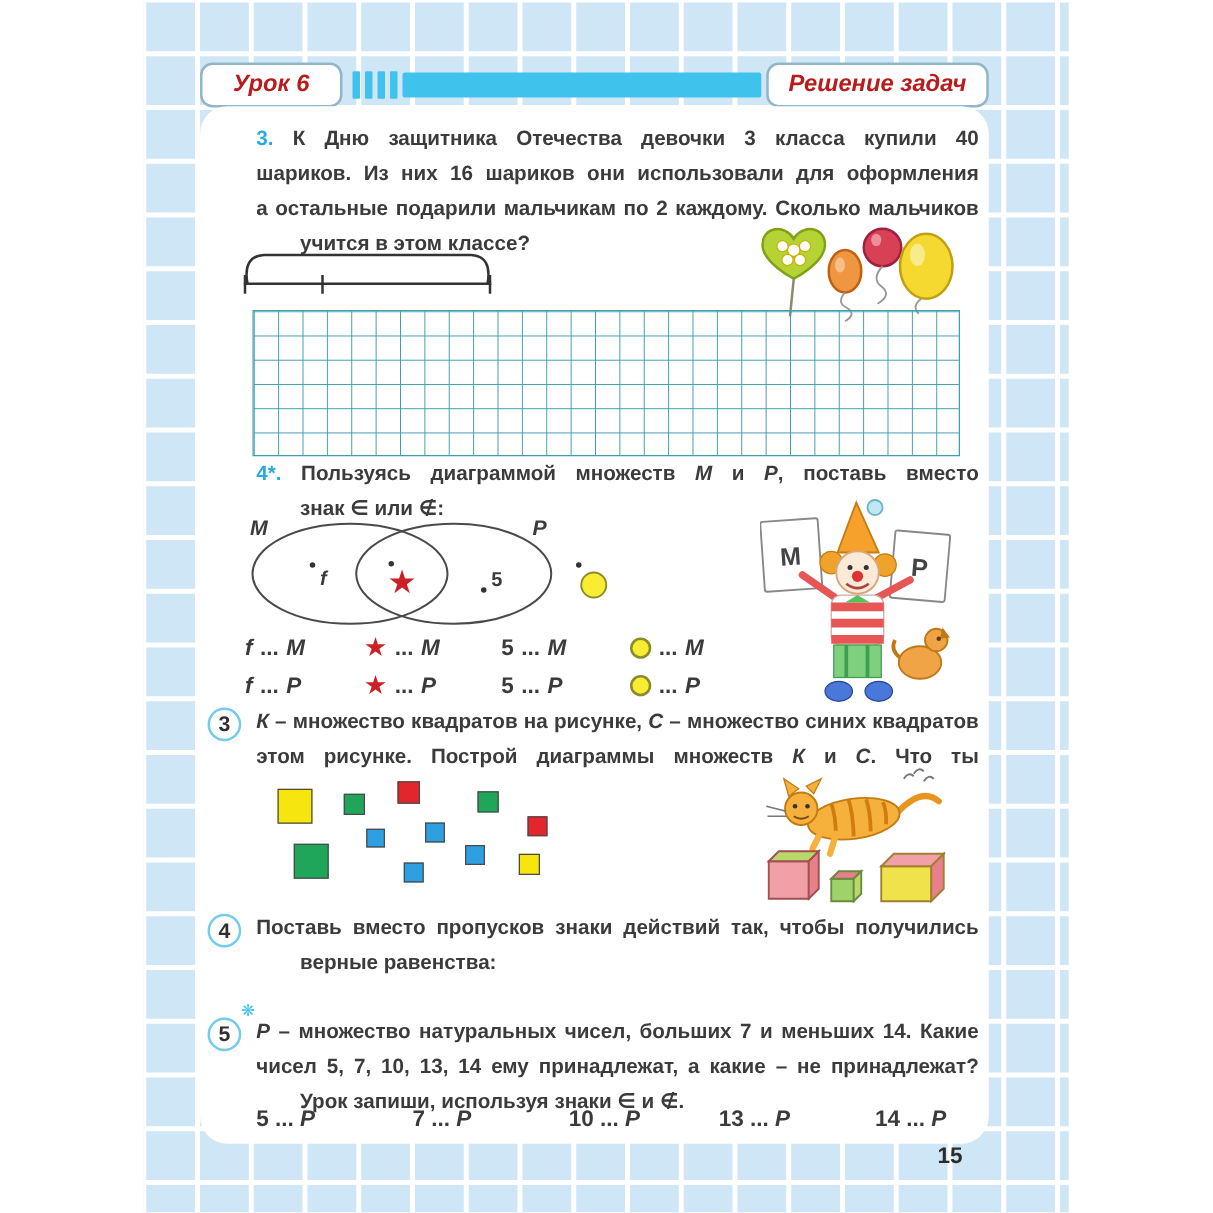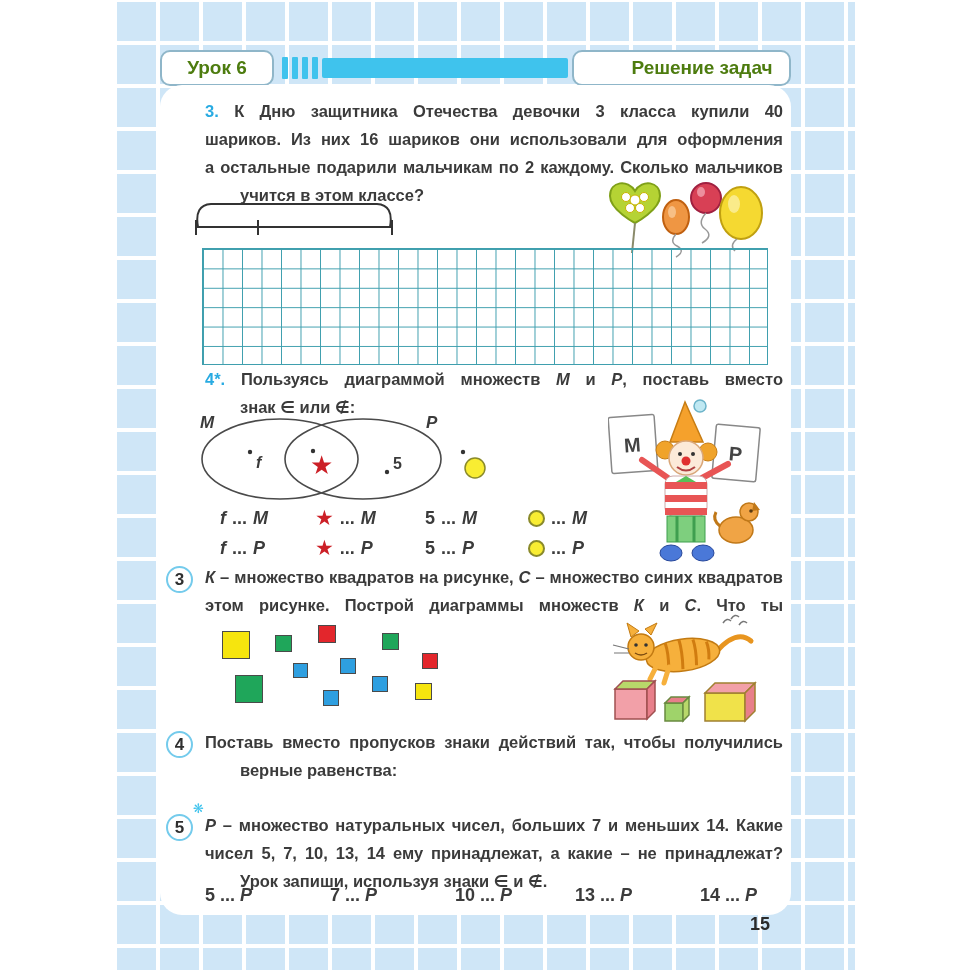--- a/index.html
+++ b/index.html
@@ -11,23 +11,23 @@
   .checker{
     position:absolute;left:115px;top:0;width:740px;height:970px;
     background-color:#cfe6f7;
     background-image:linear-gradient(#ffffff 4px,transparent 4px),
                      linear-gradient(90deg,#ffffff 4px,transparent 4px);
     background-size:43px 43px;background-position:-2px -2px;
   }
   
   .header{position:absolute;left:160px;top:50px;width:631px;height:36px;display:flex;align-items:center;}
   .hbox{background:#fff;border:2px solid #8fb6c9;border-radius:10px;height:32px;
-        display:flex;align-items:center;justify-content:center;font-weight:bold;font-size:19px;color:#4d7c0f;}
+        display:flex;align-items:center;justify-content:center;font-weight:bold;font-size:19px;color:#b91c1c;font-style:italic;}
   .lesson-box{width:110px;}
-  .topic-box{width:174px;padding-left:41px;}
+  .topic-box{width:174px;}
   .stripes{display:flex;gap:4px;margin:0 4px 0 8px;}
   .stripe{width:6px;height:22px;background:#3fc3ed;border-radius:1px;}
   .bar{flex:1;height:20px;background:#3fc3ed;border-radius:2px;margin-right:4px;}
   
   .page{position:absolute;left:160px;top:85px;width:631px;height:830px;background:#fff;border-radius:22px;}
   .page *{box-sizing:border-box;}
   .para{position:absolute;left:45px;width:578px;font-size:16.5px;line-height:28px;font-weight:bold;color:#3b3b3b;}
   .jline{text-align:justify;text-align-last:justify;height:28px;overflow:hidden;}
   .lline{text-align:left;height:28px;overflow:hidden;margin-left:35px;}
   .pnum{color:#29abe2;font-weight:bold;}
@@ -35,21 +35,21 @@
   .cnum{position:absolute;left:6px;width:27px;height:27px;background:#fff;border:2px solid #74cbec;border-radius:50%;
         text-align:center;line-height:24px;font-size:17px;font-weight:bold;color:#2f2f2f;}
   .cmark{position:absolute;left:33px;top:716px;font-size:13px;color:#3fc3ed;font-weight:bold;}
   
   .answer-grid{position:absolute;left:42px;top:163px;width:566px;height:117px;
     border:1px solid #3f9fae;
     background-image:linear-gradient(to right,#3f9fae 1px,transparent 1px),
                      linear-gradient(to bottom,#3f9fae 1px,transparent 1px);
     background-size:19.5px 19.4px;}
   
-  .mrow{position:absolute;left:60px;width:440px;height:30px;display:grid;grid-template-columns:95px 110px 103px auto;
+  .mrow{position:absolute;left:36px;width:440px;height:30px;display:grid;grid-template-columns:95px 110px 103px auto;
         font-size:18px;font-weight:bold;align-items:center;}
   .mcell{white-space:nowrap;}
   .dots{margin:0 6px;color:#3b3b3b;}
   .star-sym{color:#cc2027;font-size:21px;vertical-align:-1px;}
   .circ-sym{display:inline-block;width:17px;height:17px;border-radius:50%;background:#f9ed32;border:2px solid #8a8a2a;vertical-align:-3px;}
   
   .eqrow{position:absolute;left:45px;width:585px;display:grid;grid-template-columns:125px 125px 120px 125px auto;
          font-size:18px;font-weight:bold;white-space:nowrap;}
   
   .squares-fig{position:absolute;left:55px;top:536px;width:370px;height:98px;}

